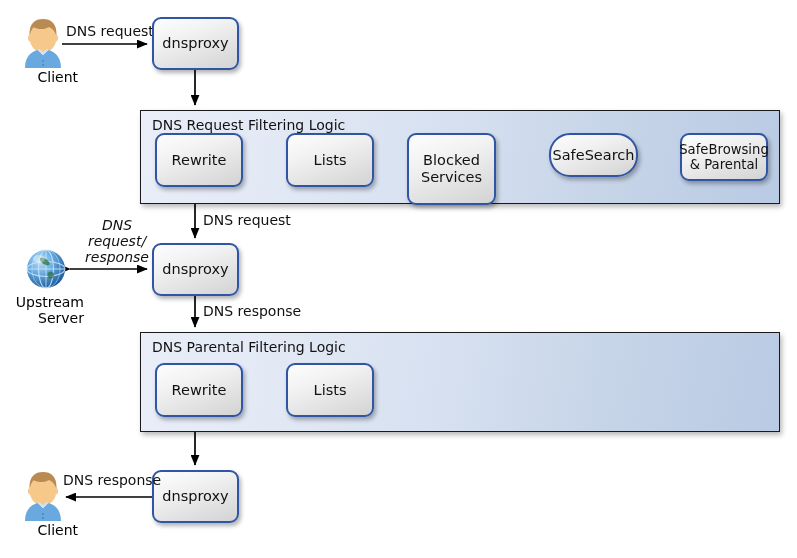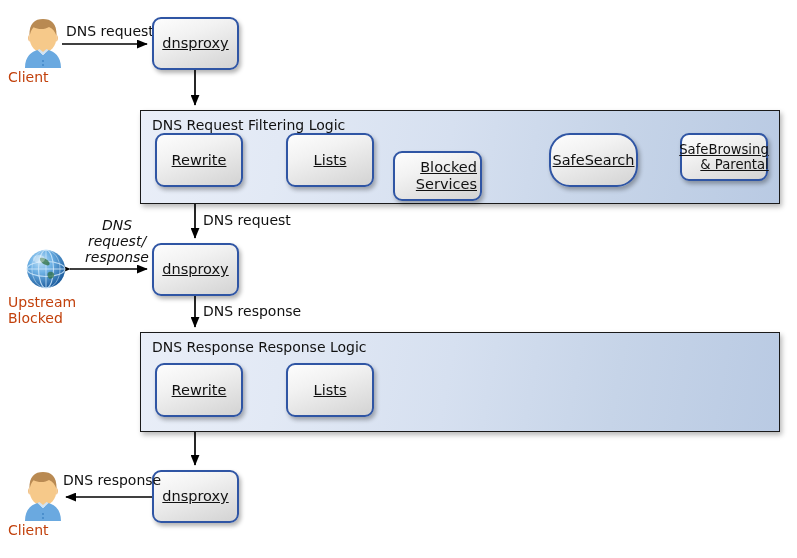--- a/index.html
+++ b/index.html
@@ -24,26 +24,25 @@
   
   .node {
     position: absolute;
     border: 2px solid #2f55a4;
     border-radius: 9px;
     background: linear-gradient(160deg, #fdfdfd 0%, #f2f2f2 34%, #e2e2e2 68%, #d3d3d3 100%);
     box-shadow: 2px 3px 4px rgba(0,0,0,0.30);
     display: flex;
     align-items: center;
     justify-content: center;
-    text-align: right;
+    text-align: center;
     font-size: 14.5px;
     color: #111111;
     line-height: 1.15;
     box-sizing: border-box;
-    text-decoration: underline;
   }
   .node .nlabel { display: block; padding: 0 3px; }
 
   
   .container {
     position: absolute;
     border: 1.6px solid #1a1a1a;
     box-sizing: border-box;
     background: linear-gradient(100deg, #e9eef8 0%, #e2e9f5 22%, #d6e0f0 48%, #c6d4e8 74%, #b9cae3 100%);
     box-shadow: 2px 3px 5px rgba(0,0,0,0.28);
@@ -54,22 +53,22 @@
     top: 6px;
     font-size: 14px;
     color: #111111;
     white-space: nowrap;
   }
 
   
   .caption {
     position: absolute;
     font-size: 14px;
-    color: #c2410c;
-    text-align: left;
+    color: #000000;
+    text-align: right;
     line-height: 1.12;
     white-space: pre-line;
   }
   .edge-label {
     position: absolute;
     font-size: 14px;
     color: #111111;
     line-height: 1.15;
     white-space: pre-line;
   }
@@ -140,25 +139,25 @@
   <div class="container" style="left:140px; top:110px; width:640px; height:94px;">
     <div class="container-title">DNS Request Filtering Logic</div>
   </div>
 
   <div class="node" style="left:155px; top:133px; width:88px; height:54px;">
     <span class="nlabel">Rewrite</span>
   </div>
   <div class="node" style="left:286px; top:133px; width:88px; height:54px;">
     <span class="nlabel">Lists</span>
   </div>
-  <div class="node" style="left:393px; top:133px; width:89px; height:50px;margin-top:18px;">
+  <div class="node" style="left:407px; top:133px; width:89px; height:72px;">
     <span class="nlabel">Blocked
 Services</span>
   </div>
-  <div class="node" style="left:549px; top:133px; width:89px; height:54px;border-radius:21px;">
+  <div class="node" style="left:549px; top:133px; width:89px; height:44px;border-radius:21px;">
     <span class="nlabel">SafeSearch</span>
   </div>
   <div class="node" style="left:680px; top:133px; width:88px; height:48px; font-size:13.2px;">
     <span class="nlabel">SafeBrowsing
 &amp; Parental</span>
   </div>
 
   <div class="edge-label" style="left:203px; top:212px;">DNS request</div>
 
   <svg class="globe abs" style="left:22px; top:245px;" viewBox="0 0 48 48">
@@ -173,34 +172,34 @@
     <ellipse cx="24" cy="24" rx="19" ry="7.5" fill="none" stroke="#cfe7fa" stroke-width="1.1" opacity="0.85"></ellipse>
     <ellipse cx="24" cy="24" rx="7.5" ry="19" fill="none" stroke="#cfe7fa" stroke-width="1.1" opacity="0.85"></ellipse>
     <ellipse cx="24" cy="24" rx="14" ry="19" fill="none" stroke="#cfe7fa" stroke-width="0.9" opacity="0.6"></ellipse>
     <line x1="5" y1="24" x2="43" y2="24" stroke="#cfe7fa" stroke-width="1.1" opacity="0.85"></line>
     <line x1="24" y1="5" x2="24" y2="43" stroke="#cfe7fa" stroke-width="1.1" opacity="0.7"></line>
     <path d="M18 13 C21 12 25 14 27 17 C29 20 26 21 24 20 C21 19 17 16 18 13 Z" fill="#2e6f3e" opacity="0.75"></path>
     <path d="M27 27 C30 26 33 28 32 31 C31 34 27 35 26 32 C25.2 29.8 25.4 27.4 27 27 Z" fill="#2e6f3e" opacity="0.7"></path>
     <ellipse cx="17" cy="14" rx="6" ry="4" fill="#ffffff" opacity="0.35"></ellipse>
   </svg>
   <div class="caption" style="left:8px; top:295px; width:76px;">Upstream
-Blocked</div>
+Server</div>
 
   <div class="edge-label ctr" style="left:79px; top:217px; width:76px;">DNS
 request/
 response</div>
 
   <div class="node" style="left:152px; top:243px; width:87px; height:53px;">
     <span class="nlabel">dnsproxy</span>
   </div>
 
   <div class="edge-label" style="left:203px; top:303px;">DNS response</div>
 
   <div class="container" style="left:140px; top:332px; width:640px; height:100px;">
-    <div class="container-title">DNS Response Response Logic</div>
+    <div class="container-title">DNS Parental Filtering Logic</div>
   </div>
 
   <div class="node" style="left:155px; top:363px; width:88px; height:54px;">
     <span class="nlabel">Rewrite</span>
   </div>
   <div class="node" style="left:286px; top:363px; width:88px; height:54px;">
     <span class="nlabel">Lists</span>
   </div>
 
   <div class="node" style="left:152px; top:470px; width:87px; height:53px;">

